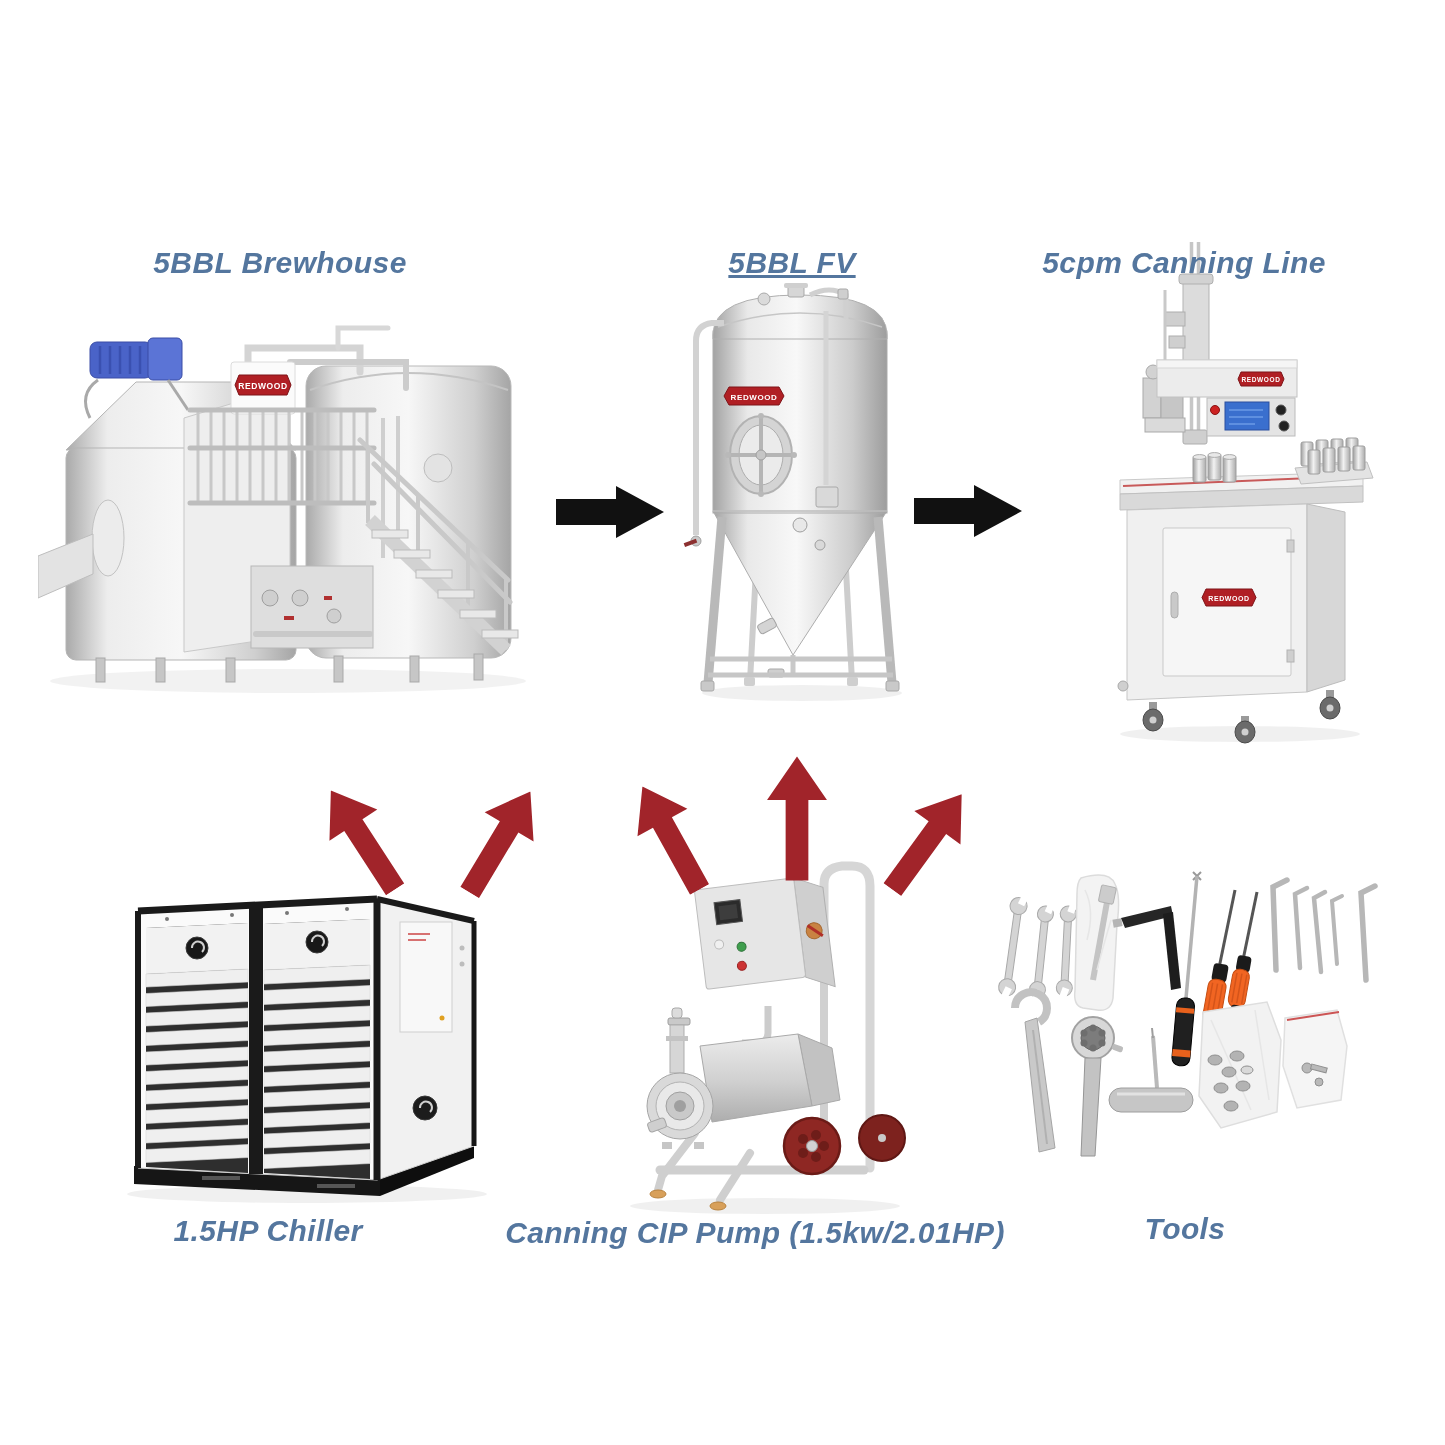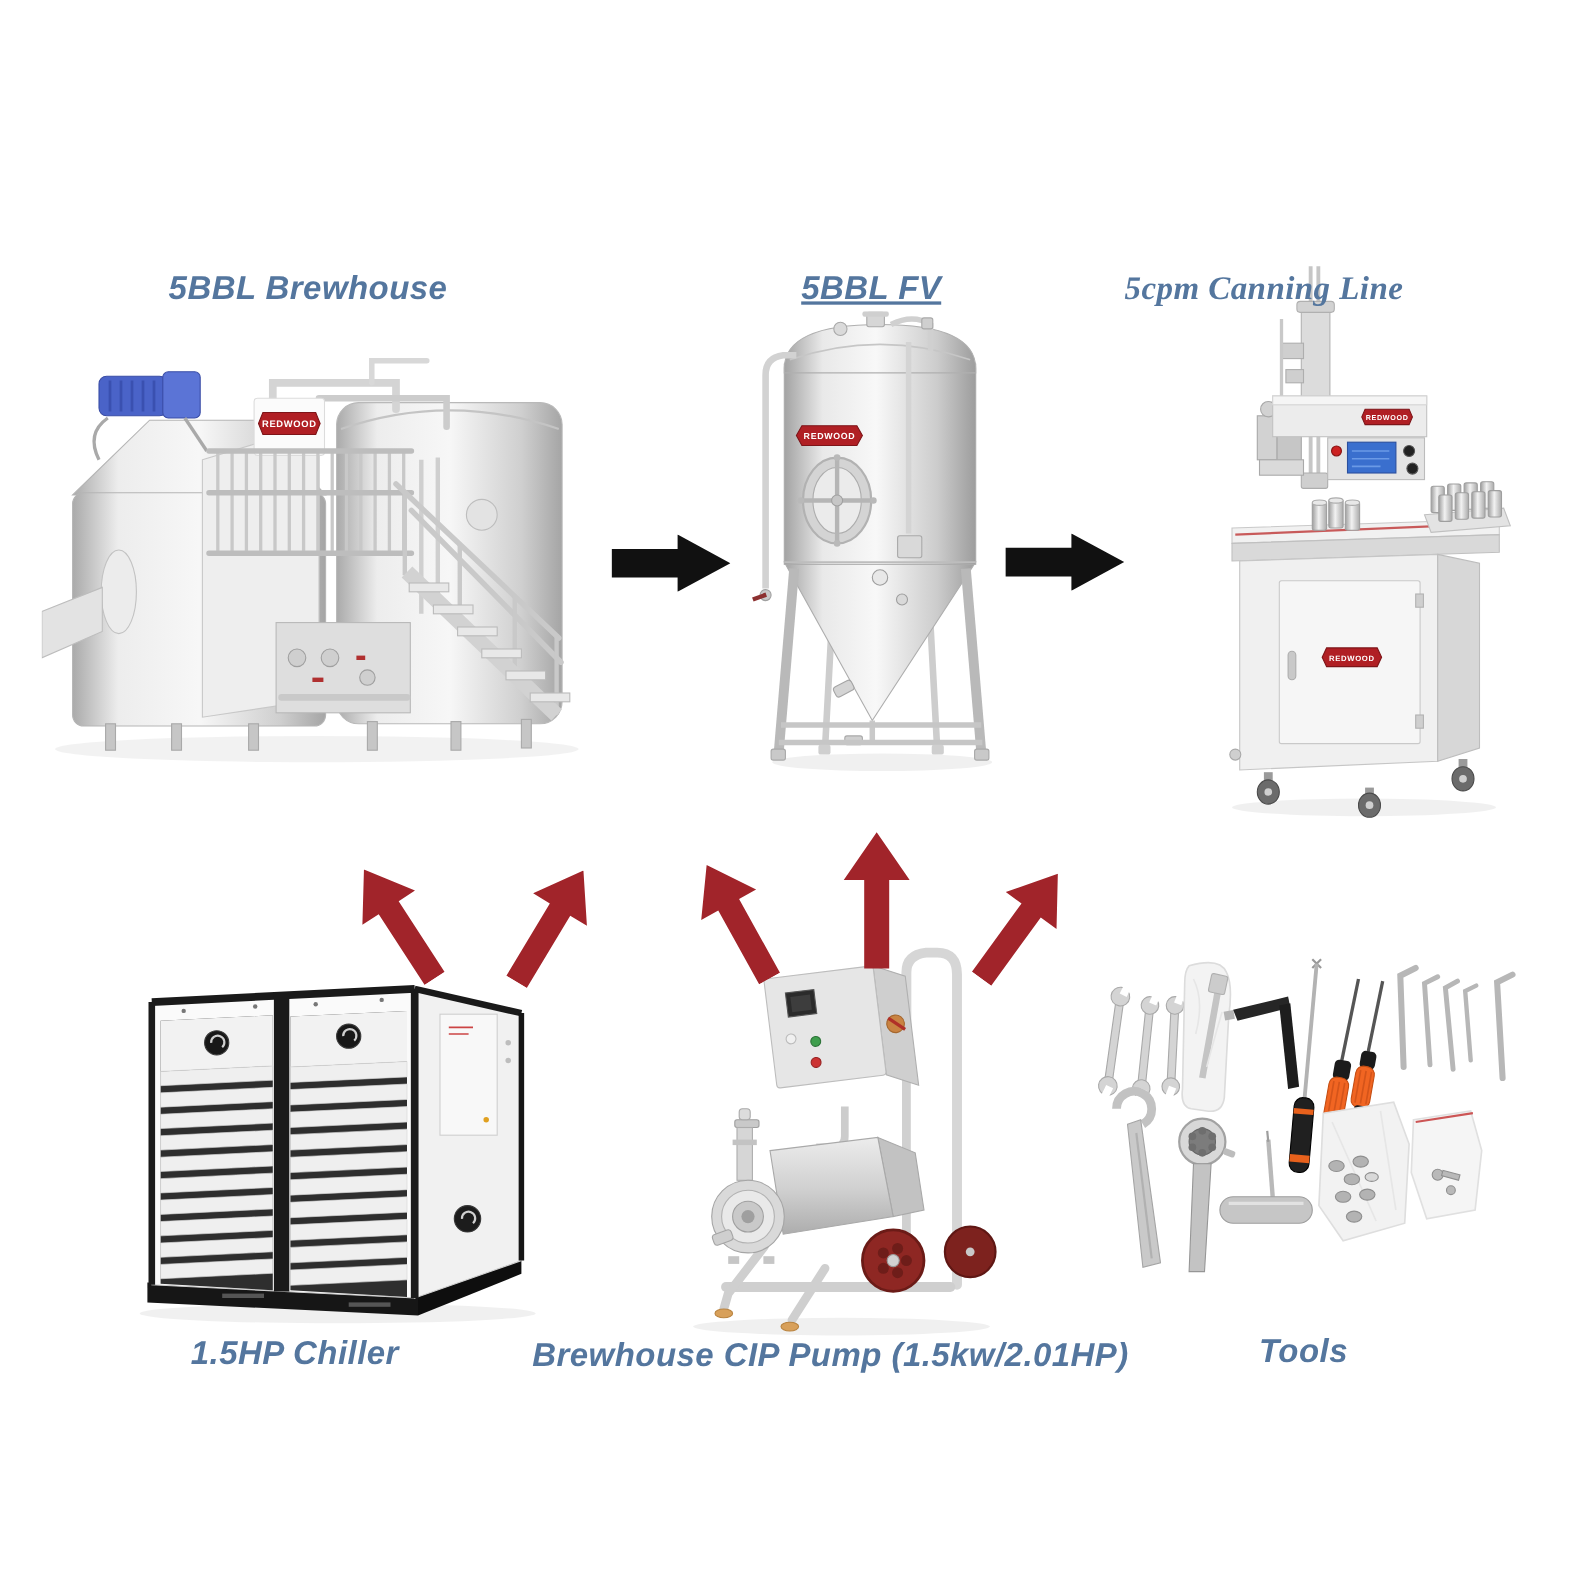--- a/index.html
+++ b/index.html
@@ -12,24 +12,24 @@
   svg text.badge-txt{font-family:"Liberation Sans",sans-serif;font-weight:bold;fill:#ffffff;
                      text-anchor:middle;letter-spacing:.6px;}
 </style>
 </head>
 <body>
 
 <div id="canvas">
 
   <div class="item-label" style="left:80px;top:246px;width:400px;">5BBL Brewhouse</div>
   <div class="item-label" style="left:642px;top:246px;width:300px;text-decoration:underline;">5BBL FV</div>
-  <div class="item-label" style="left:949px;top:246px;width:400px;font-family:Liberation Serif, serif;">5cpm Canning Line</div>
+  <div class="item-label" style="left:984px;top:246px;width:400px;">5cpm Canning Line</div>
 
   <div class="item-label" style="left:68px;top:1214px;width:400px;font-style:italic;">1.5HP Chiller</div>
-  <div class="item-label" style="left:455px;top:1216px;width:600px;">Brewhouse CIP Pump (1.5kw/2.01HP)</div>
+  <div class="item-label" style="left:455px;top:1216px;width:600px;">Canning CIP Pump (1.5kw/2.01HP)</div>
   <div class="item-label" style="left:1035px;top:1212px;width:300px;font-style:italic;">Tools</div>
 
   <svg class="arrow" style="left:556px;top:486px;" width="108" height="52" viewBox="0 0 108 52">
     <polygon points="0,13 60,13 60,0 108,26 60,52 60,39 0,39" fill="#111111"></polygon>
   </svg>
   <svg class="arrow" style="left:914px;top:485px;" width="108" height="52" viewBox="0 0 108 52">
     <polygon points="0,13 60,13 60,0 108,26 60,52 60,39 0,39" fill="#111111"></polygon>
   </svg>
 
   <svg class="arrow" style="left:331px;top:781px;transform:rotate(-33deg);" width="64" height="118" viewBox="0 0 60 120">

